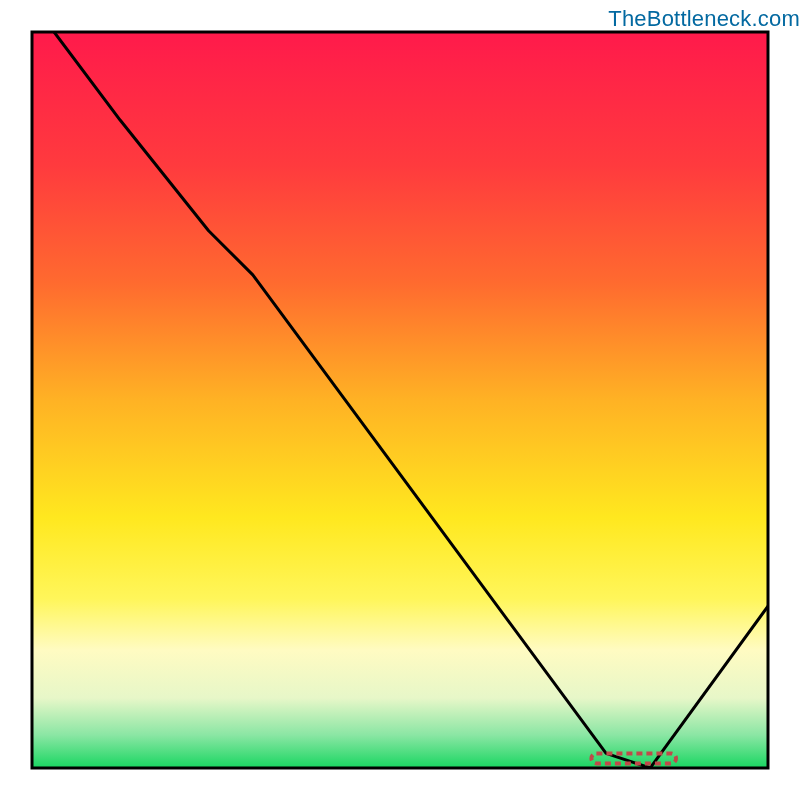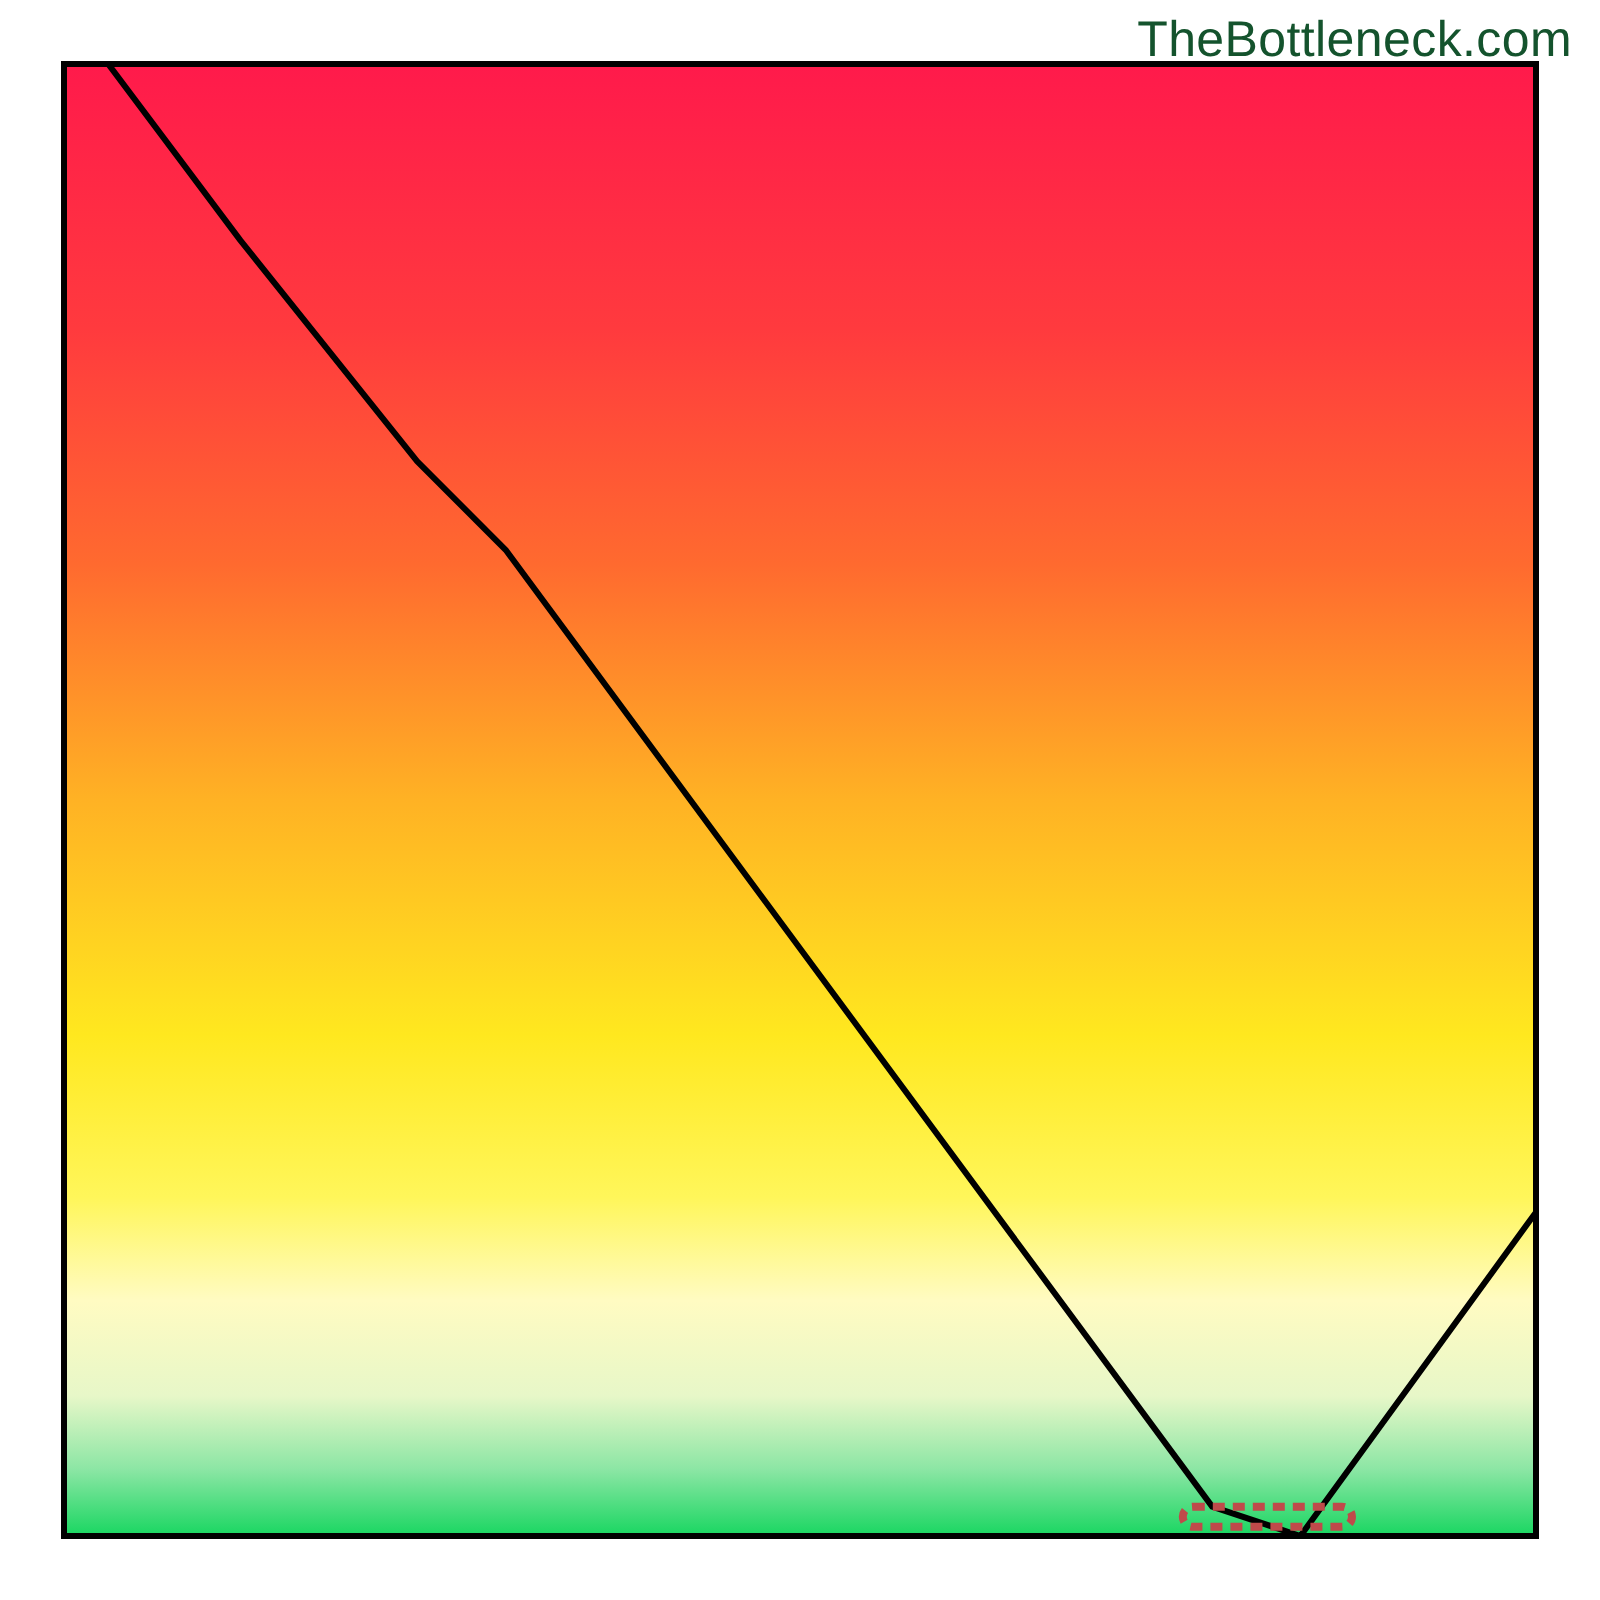--- a/index.html
+++ b/index.html
@@ -12,23 +12,23 @@
     font-family: Arial, Helvetica, sans-serif;
   }
   .container {
     position: relative;
     width: 800px;
     height: 800px;
   }
   .watermark {
     position: absolute;
     top: 6px;
-    right: 14px;
-    color: #14532d;
-    font-size: 25px;
+    right: 0;
+    color: #0369a1;
+    font-size: 22px;
     font-weight: 500;
     letter-spacing: 0.2px;
     z-index: 5;
   }
   svg {
     display: block;
   }
 </style>
 </head>
 <body>

